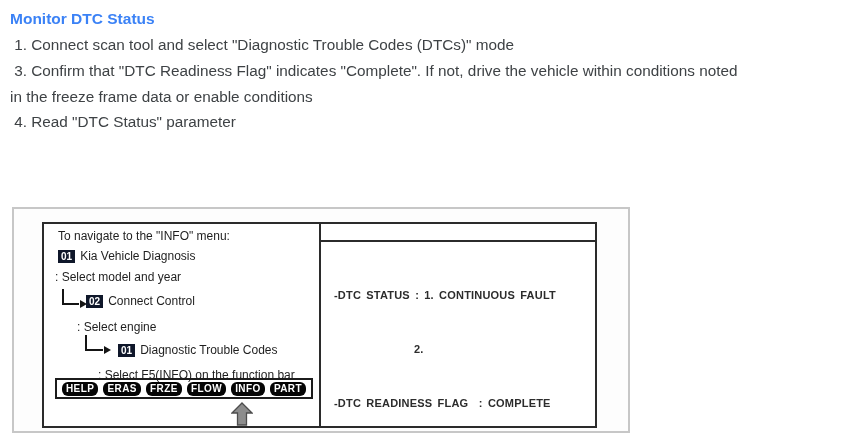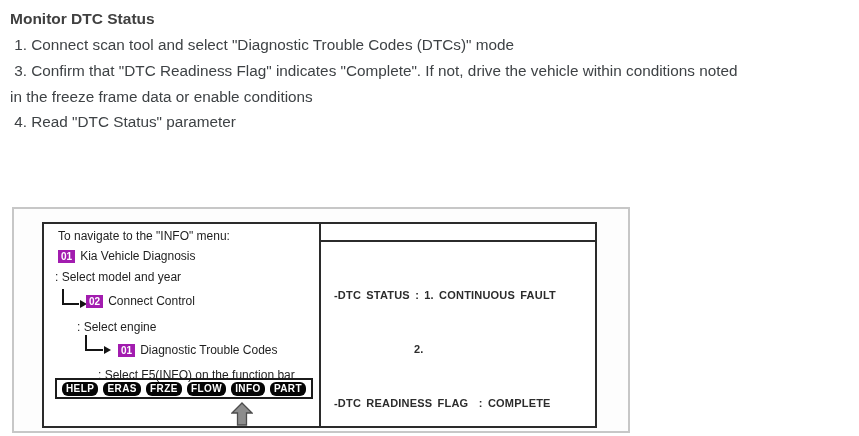--- a/index.html
+++ b/index.html
@@ -3,21 +3,21 @@
 <meta charset="utf-8">
 <style>
   html, body { margin:0; padding:0; background:#ffffff; }
   body {
     width:859px; height:436px; position:relative; overflow:hidden;
     font-family:"Liberation Sans", sans-serif;
   }
 
   
   .intro { position:absolute; left:10px; top:6px; width:845px; }
-  .title { font-size:15.5px; font-weight:700; color:#404040; line-height:26px; }
+  .title { font-size:15.5px; font-weight:700; color:#3b82f6; line-height:26px; }
   .step  { font-size:15.3px; color:#3e4245; line-height:25.8px; white-space:pre; }
 
   
   .figure-frame {
     position:absolute; left:12px; top:207px; width:618px; height:226px;
     border:2px solid #c7c7c7; background:#fdfdfd; box-sizing:border-box;
   }
   .scan-box {
     position:absolute; left:28px; top:13px; width:555px; height:206px;
     border:2px solid #2b2b2b; background:#fff; box-sizing:border-box; display:flex;
@@ -32,21 +32,21 @@
   .nav-intro { position:absolute; left:14px; top:5px; white-space:pre; }
   .nav-row { position:absolute; display:flex; align-items:center; white-space:pre; }
   .r1 { left:14px; top:25px; }
   .r2 { left:42px; top:70px; }
   .r3 { left:74px; top:119px; }
   .note { position:absolute; white-space:pre; }
   .n1 { left:11px; top:46px; }
   .n2 { left:33px; top:96px; }
   .n3 { left:54px; top:144px; }
   .badge {
-    display:inline-block; background:#a21caf; color:#fff; font-weight:700;
+    display:inline-block; background:#0f172a; color:#fff; font-weight:700;
     font-size:10px; line-height:11px; padding:1px 3px; margin-right:5px;
   }
   .connector {
     position:absolute; border-left:2px solid #151515; border-bottom:2px solid #151515;
   }
   .c1 { left:18px; top:65px; width:15px; height:14px; }
   .c2 { left:41px; top:111px; width:16px; height:14px; }
   .connector::after {
     content:""; position:absolute; right:-8px; bottom:-5px; width:0; height:0;
     border-top:4px solid transparent; border-bottom:4px solid transparent;

